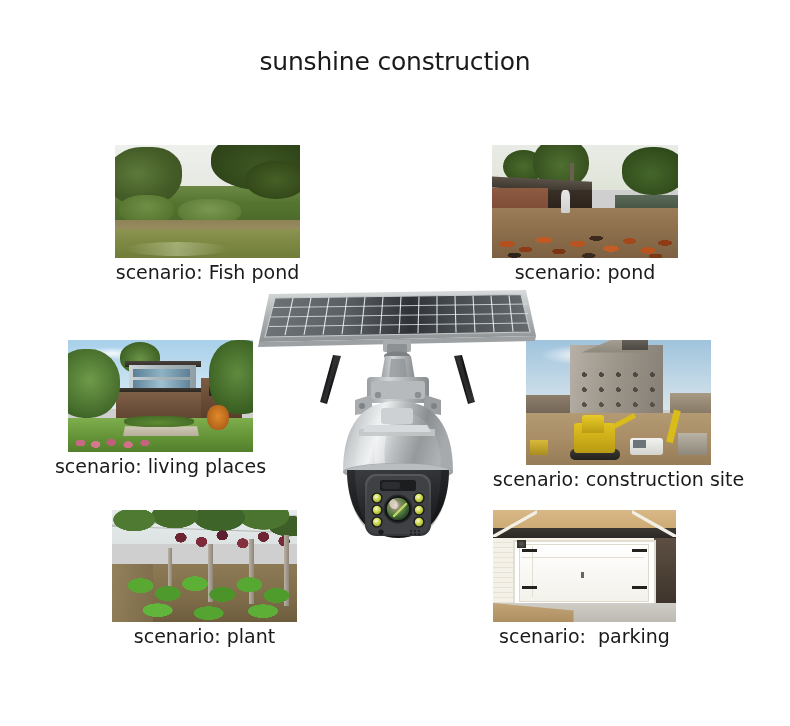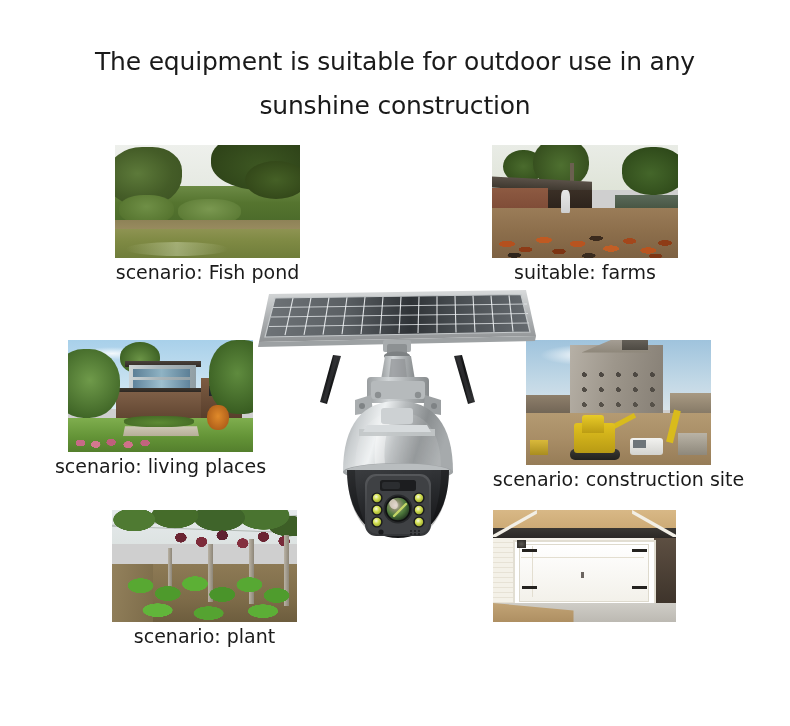--- a/index.html
+++ b/index.html
@@ -281,21 +281,20 @@
   
   #device{position:absolute;left:255px;top:276px;width:285px;height:270px;}
   #device svg{display:block;}
 </style>
 </head>
 <body>
 
 <div id="stage">
 
   <div class="heading">
-    <span>The equipment is suitable for outdoor use in any</span>
     <span class="l2">sunshine construction</span>
   </div>
 
   <div class="card" style="left:115px;top:145px;width:185px;height:113px;">
     <div class="photo">
       <div class="ly fp-sky"></div>
       <div class="ly fp-mid"></div>
       <div class="ly fp-treeL"></div>
       <div class="ly fp-treeR"></div>
       <div class="ly fp-treeR2"></div>
@@ -316,21 +315,21 @@
       <div class="ly fm-tree2"></div>
       <div class="ly fm-trunk"></div>
       <div class="ly fm-fence"></div>
       <div class="ly fm-shedRoof"></div>
       <div class="ly fm-shedDark"></div>
       <div class="ly fm-shedWall"></div>
       <div class="ly fm-ground"></div>
       <div class="ly fm-person"></div>
       <div class="ly fm-flock"></div>
     </div>
-    <div class="caption">suitable: farms</div>
+    <div class="caption">scenario: pond</div>
   </div>
 
   <div class="card" style="left:68px;top:340px;width:185px;height:112px;text-align:right;">
     <div class="photo">
       <div class="ly lp-sky"></div>
       <div class="ly lp-cloud"></div>
       <div class="ly lp-treeM"></div>
       <div class="ly lp-roof1"></div>
       <div class="ly lp-bodyUp"></div>
       <div class="ly lp-win1"></div>
@@ -405,20 +404,21 @@
       <div class="ly pk-panels"></div>
       <div class="ly pk-hingeL1"></div>
       <div class="ly pk-hingeL2"></div>
       <div class="ly pk-hingeR1"></div>
       <div class="ly pk-hingeR2"></div>
       <div class="ly pk-handle"></div>
       <div class="ly pk-lamp"></div>
       <div class="ly pk-drive"></div>
       <div class="ly pk-dirt"></div>
     </div>
+    <div class="caption">scenario:  parking</div>
   </div>
 
   <div id="device">
     <svg width="285" height="270" viewBox="0 0 285 270" xmlns="http://www.w3.org/2000/svg">
       <defs>
         <linearGradient id="panelG" x1="0" y1="0" x2="1" y2="0">
           <stop offset="0%" stop-color="#6e7377"></stop>
           <stop offset="30%" stop-color="#5b6064"></stop>
           <stop offset="55%" stop-color="#2f3337"></stop>
           <stop offset="72%" stop-color="#474c50"></stop>

